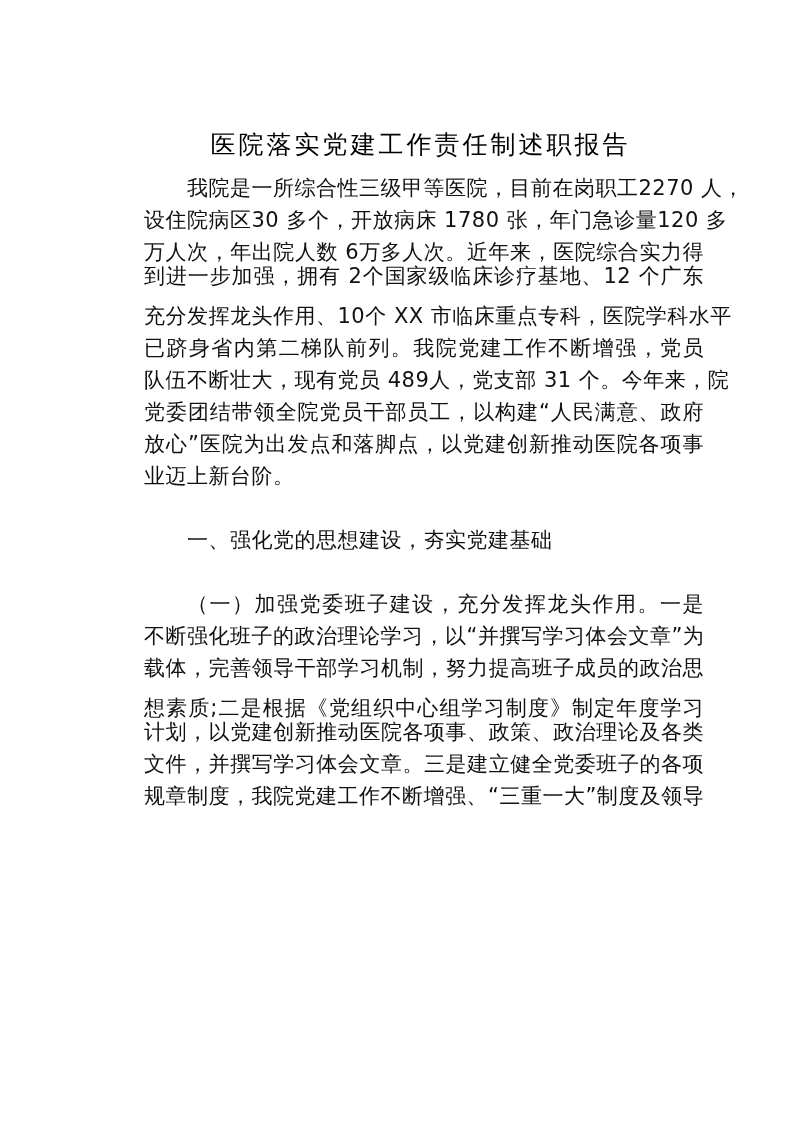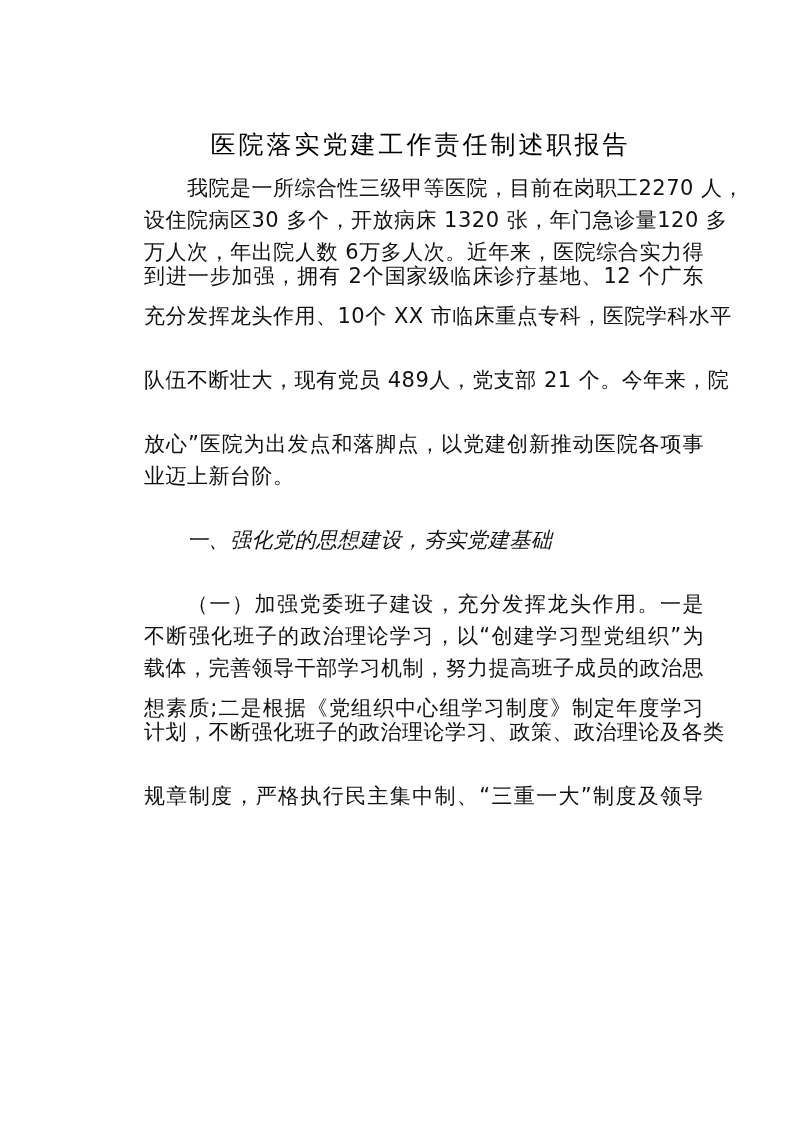--- a/index.html
+++ b/index.html
@@ -16,38 +16,41 @@
     color: #000;
   }
   .line {
     position: absolute; left: 120px; width: 560px;
     font-size: 21px; line-height: 24px; white-space: nowrap;
     text-align: justify; text-align-last: justify;
     letter-spacing: 0.5px;
   }
   .line.indent { left: 163px; width: 517px; }
   .line.last { text-align-last: left; }
-  .line.heading { text-align-last: left; font-style: italic; }
+  .line.heading { text-align-last: left; }
 </style>
 </head>
 <body>
 
 <div class="page">
   <div class="title">医院落实党建工作责任制述职报告</div>
 
   <div class="line indent" style="top:176px">我院是一所综合性三级甲等医院，目前在岗职工2270 人，</div>
-  <div class="line" style="top:208px">设住院病区30 多个，开放病床 1320 张，年门急诊量120 多</div>
+  <div class="line" style="top:208px">设住院病区30 多个，开放病床 1780 张，年门急诊量120 多</div>
   <div class="line" style="top:240px">万人次，年出院人数 6万多人次。近年来，医院综合实力得</div>
   <div class="line" style="top:264px">到进一步加强，拥有 2个国家级临床诊疗基地、12 个广东</div>
   <div class="line" style="top:304px">充分发挥龙头作用、10个 XX 市临床重点专科，医院学科水平</div>
-  <div class="line" style="top:368px">队伍不断壮大，现有党员 489人，党支部 21 个。今年来，院</div>
+  <div class="line" style="top:336px">已跻身省内第二梯队前列。我院党建工作不断增强，党员</div>
+  <div class="line" style="top:368px">队伍不断壮大，现有党员 489人，党支部 31 个。今年来，院</div>
+  <div class="line" style="top:400px">党委团结带领全院党员干部员工，以构建“人民满意、政府</div>
   <div class="line" style="top:432px">放心”医院为出发点和落脚点，以党建创新推动医院各项事</div>
   <div class="line last" style="top:464px">业迈上新台阶。</div>
 
   <div class="line indent heading" style="top:528px">一、强化党的思想建设，夯实党建基础</div>
 
   <div class="line indent" style="top:592px">（一）加强党委班子建设，充分发挥龙头作用。一是</div>
-  <div class="line" style="top:624px">不断强化班子的政治理论学习，以“创建学习型党组织”为</div>
+  <div class="line" style="top:624px">不断强化班子的政治理论学习，以“并撰写学习体会文章”为</div>
   <div class="line" style="top:656px">载体，完善领导干部学习机制，努力提高班子成员的政治思</div>
   <div class="line" style="top:696px">想素质;二是根据《党组织中心组学习制度》制定年度学习</div>
-  <div class="line" style="top:720px">计划，不断强化班子的政治理论学习、政策、政治理论及各类</div>
-  <div class="line" style="top:784px">规章制度，严格执行民主集中制、“三重一大”制度及领导</div>
+  <div class="line" style="top:720px">计划，以党建创新推动医院各项事、政策、政治理论及各类</div>
+  <div class="line" style="top:752px">文件，并撰写学习体会文章。三是建立健全党委班子的各项</div>
+  <div class="line" style="top:784px">规章制度，我院党建工作不断增强、“三重一大”制度及领导</div>
 </div>
 
 </body></html>

